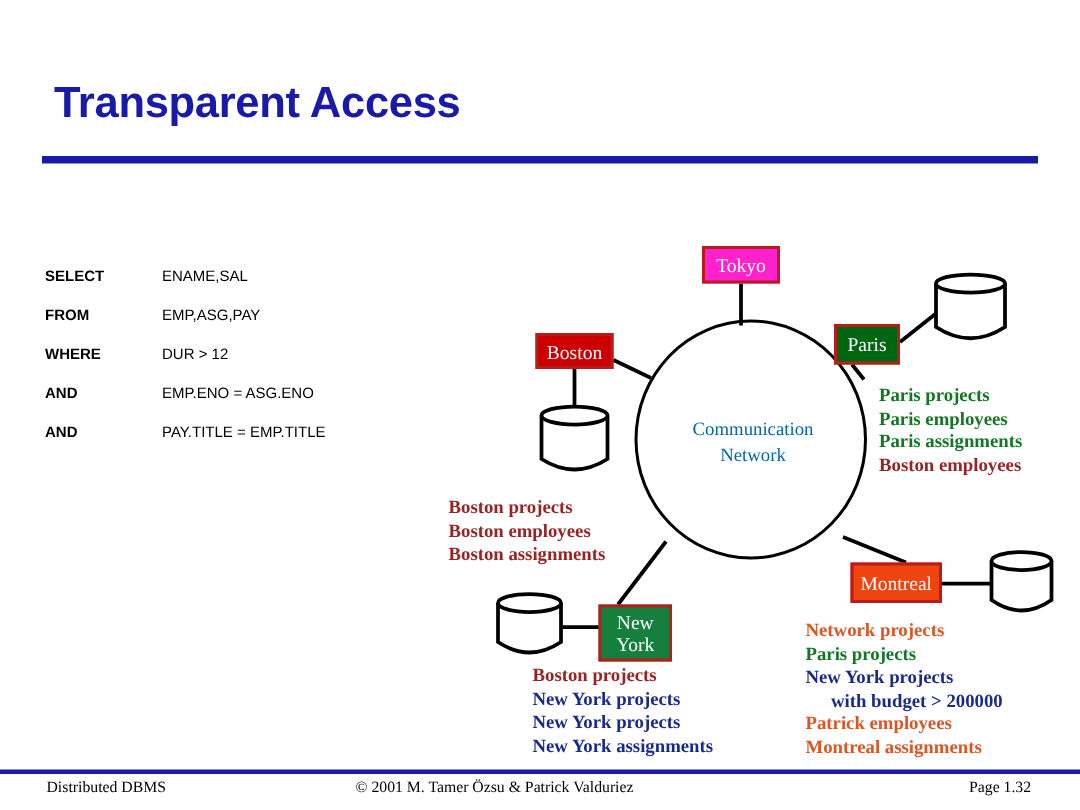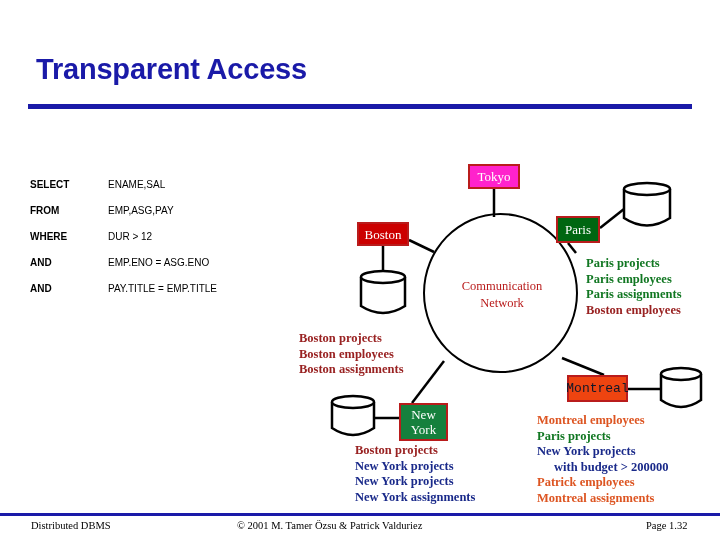--- a/index.html
+++ b/index.html
@@ -74,21 +74,21 @@
     background: transparent;
   }
   #net-label {
     position: absolute;
     left: 440px;
     top: 278px;
     width: 124px;
     text-align: center;
     font-family: "Liberation Serif", serif;
     font-size: 12.5px;
-    color: #b91c1c;
+    color: #0369a1;
     line-height: 17px;
   }
 
   
   .site-box {
     position: absolute;
     border: 2px solid #b91c1c;
     box-sizing: border-box;
     color: #ffffff;
     font-family: "Liberation Serif", serif;
@@ -219,21 +219,21 @@
   <div class="site-box" id="box-boston" style="background: rgb(204, 0, 0); color: rgb(255, 255, 255);">
     <span>Boston</span>
   </div>
   <div class="site-box" id="box-paris" style="background: rgb(0, 102, 17); color: rgb(255, 255, 255);">
     <span>Paris</span>
   </div>
   <div class="site-box" id="box-newyork" style="background: #15803d; color: rgb(255, 255, 255);">
     <span style="white-space: pre-line;">New
 York</span>
   </div>
-  <div class="site-box" id="box-montreal" style="background: rgb(238, 68, 16); color: #0f172a; font-family: Liberation Mono, monospace;">
+  <div class="site-box" id="box-montreal" style="background: rgb(238, 68, 16); color: #ffffff;">
     <span>Montreal</span>
   </div>
 
   <div class="cyl" style="left:357px; top:268px;">
     <svg width="52" height="52" viewBox="0 0 52 52">
       <path d="M4,9 L4,38 Q26,52 48,38 L48,9" fill="#ffffff" stroke="#000000" stroke-width="2.5"></path>
       <ellipse cx="26" cy="9" rx="22" ry="6" fill="#ffffff" stroke="#000000" stroke-width="2.5"></ellipse>
     </svg>
   </div>
 
@@ -272,21 +272,21 @@
   </div>
 
   <div class="frag-list" id="frag-newyork">
     <div style="color: rgb(153, 34, 34);">Boston projects</div>
     <div style="color: rgb(26, 42, 138);">New York projects</div>
     <div style="color: rgb(26, 42, 138);">New York projects</div>
     <div style="color: rgb(26, 42, 138);">New York assignments</div>
   </div>
 
   <div class="frag-list" id="frag-montreal">
-    <div style="color: rgb(221, 85, 34);">Montreal employees</div>
+    <div style="color: rgb(221, 85, 34);">Network projects</div>
     <div style="color: rgb(17, 119, 34);">Paris projects</div>
     <div style="color: rgb(26, 42, 138);">New York projects</div>
     <div class="frag-indent" style="color: rgb(26, 42, 138);">with budget &gt; 200000</div>
     <div style="color: rgb(221, 85, 34);">Patrick employees</div>
     <div style="color: rgb(221, 85, 34);">Montreal assignments</div>
   </div>
 
   <div id="footer-rule"></div>
   <div class="footer-txt" id="footer-left">Distributed DBMS</div>
   <div class="footer-txt" id="footer-center">© 2001 M. Tamer Özsu &amp; Patrick Valduriez</div>

